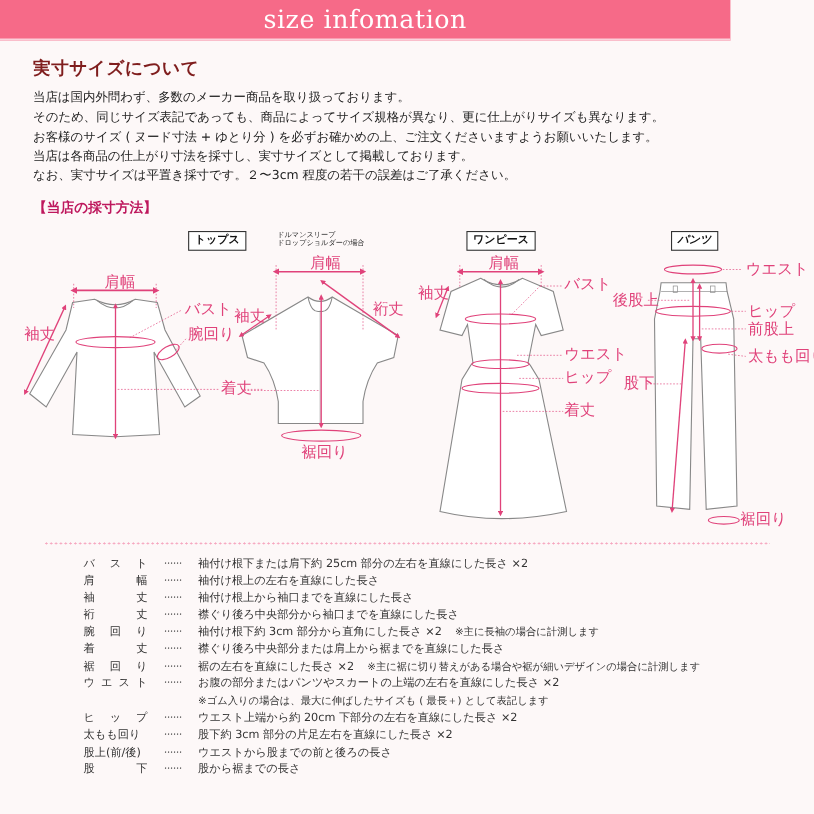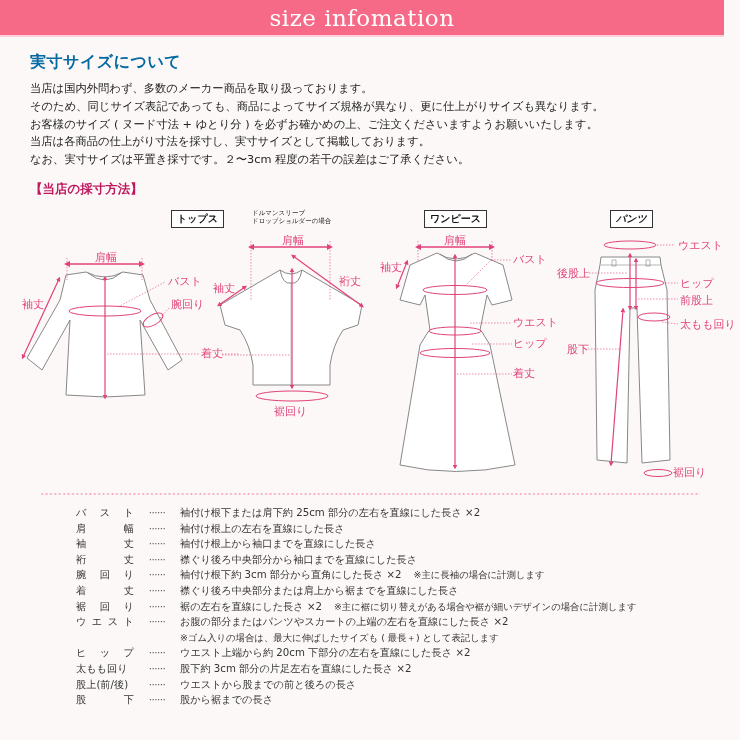--- a/index.html
+++ b/index.html
@@ -1,27 +1,27 @@
 <!DOCTYPE html>
 <html><head>
 <meta charset="utf-8">
 <style>
   * { box-sizing: border-box; margin: 0; padding: 0; }
   html, body { width: 740px; height: 740px; overflow: hidden; }
   body { background: #fdf8f8; font-family: "DejaVu Sans", sans-serif; color: #222; position: relative; }
-  .header { position: absolute; left: 0; top: 0; width: 724px; height: 37px; background: #f66a88; border-bottom: 2px solid #fbd0da; text-align: center; }
+  .header { position: absolute; left: 0; top: 0; width: 664px; height: 37px; background: #f66a88; border-bottom: 2px solid #fbd0da; text-align: center; }
   .header-title { font-family: "DejaVu Serif", "Liberation Serif", serif; color: #fff; font-size: 23px; line-height: 37px; letter-spacing: 0.5px; }
   .intro { position: absolute; left: 30px; top: 52px; width: 690px; }
-  .intro-title { font-size: 16px; font-weight: bold; color: #0369a1; margin-bottom: 7px; letter-spacing: 0.5px; }
+  .intro-title { font-size: 16px; font-weight: bold; color: #7f1d1d; margin-bottom: 7px; letter-spacing: 0.5px; }
   .intro-line { font-size: 11.3px; line-height: 17.8px; color: #222; white-space: nowrap; }
   .method-title { position: absolute; left: 30px; top: 181px; font-size: 12.5px; font-weight: bold; color: #be185d; }
   .diagram { position: absolute; left: 0; top: 200px; width: 725px; height: 290px; }
   .cat-box { position: absolute; border: 1px solid #333; background: #fff; font-size: 10px; font-weight: bold; padding: 1px 5px; color: #111; line-height: 14px; }
   .note { position: absolute; font-size: 6.5px; line-height: 8px; color: #222; white-space: nowrap; }
-  .plabel { position: absolute; font-size: 11px; color: #e0427a; white-space: nowrap; line-height: 11px; }
+  .plabel { position: absolute; font-size: 14px; color: #e0427a; white-space: nowrap; line-height: 11px; }
   .dotline { position: absolute; left: 40px; top: 493px; width: 660px; height: 2px; background-image: radial-gradient(circle, #f6a6bf 0.9px, transparent 1.1px); background-size: 4.4px 2px; background-repeat: repeat-x; }
   .defs { position: absolute; left: 76px; top: 505px; width: 650px; }
   .def-row { display: flex; font-size: 10.2px; line-height: 15.6px; color: #333; white-space: nowrap; }
   .def-term { width: 58px; display: flex; justify-content: space-between; }
   .def-term.single { justify-content: flex-start; }
   .def-dots { width: 46px; text-align: center; letter-spacing: -0.5px; color: #555; }
   .def-desc { flex: 1; }
   .def-note { margin-left: 12px; font-size: 9.4px; }
   .def-row.sub { padding-left: 104px; font-size: 9.4px; }
 </style>

